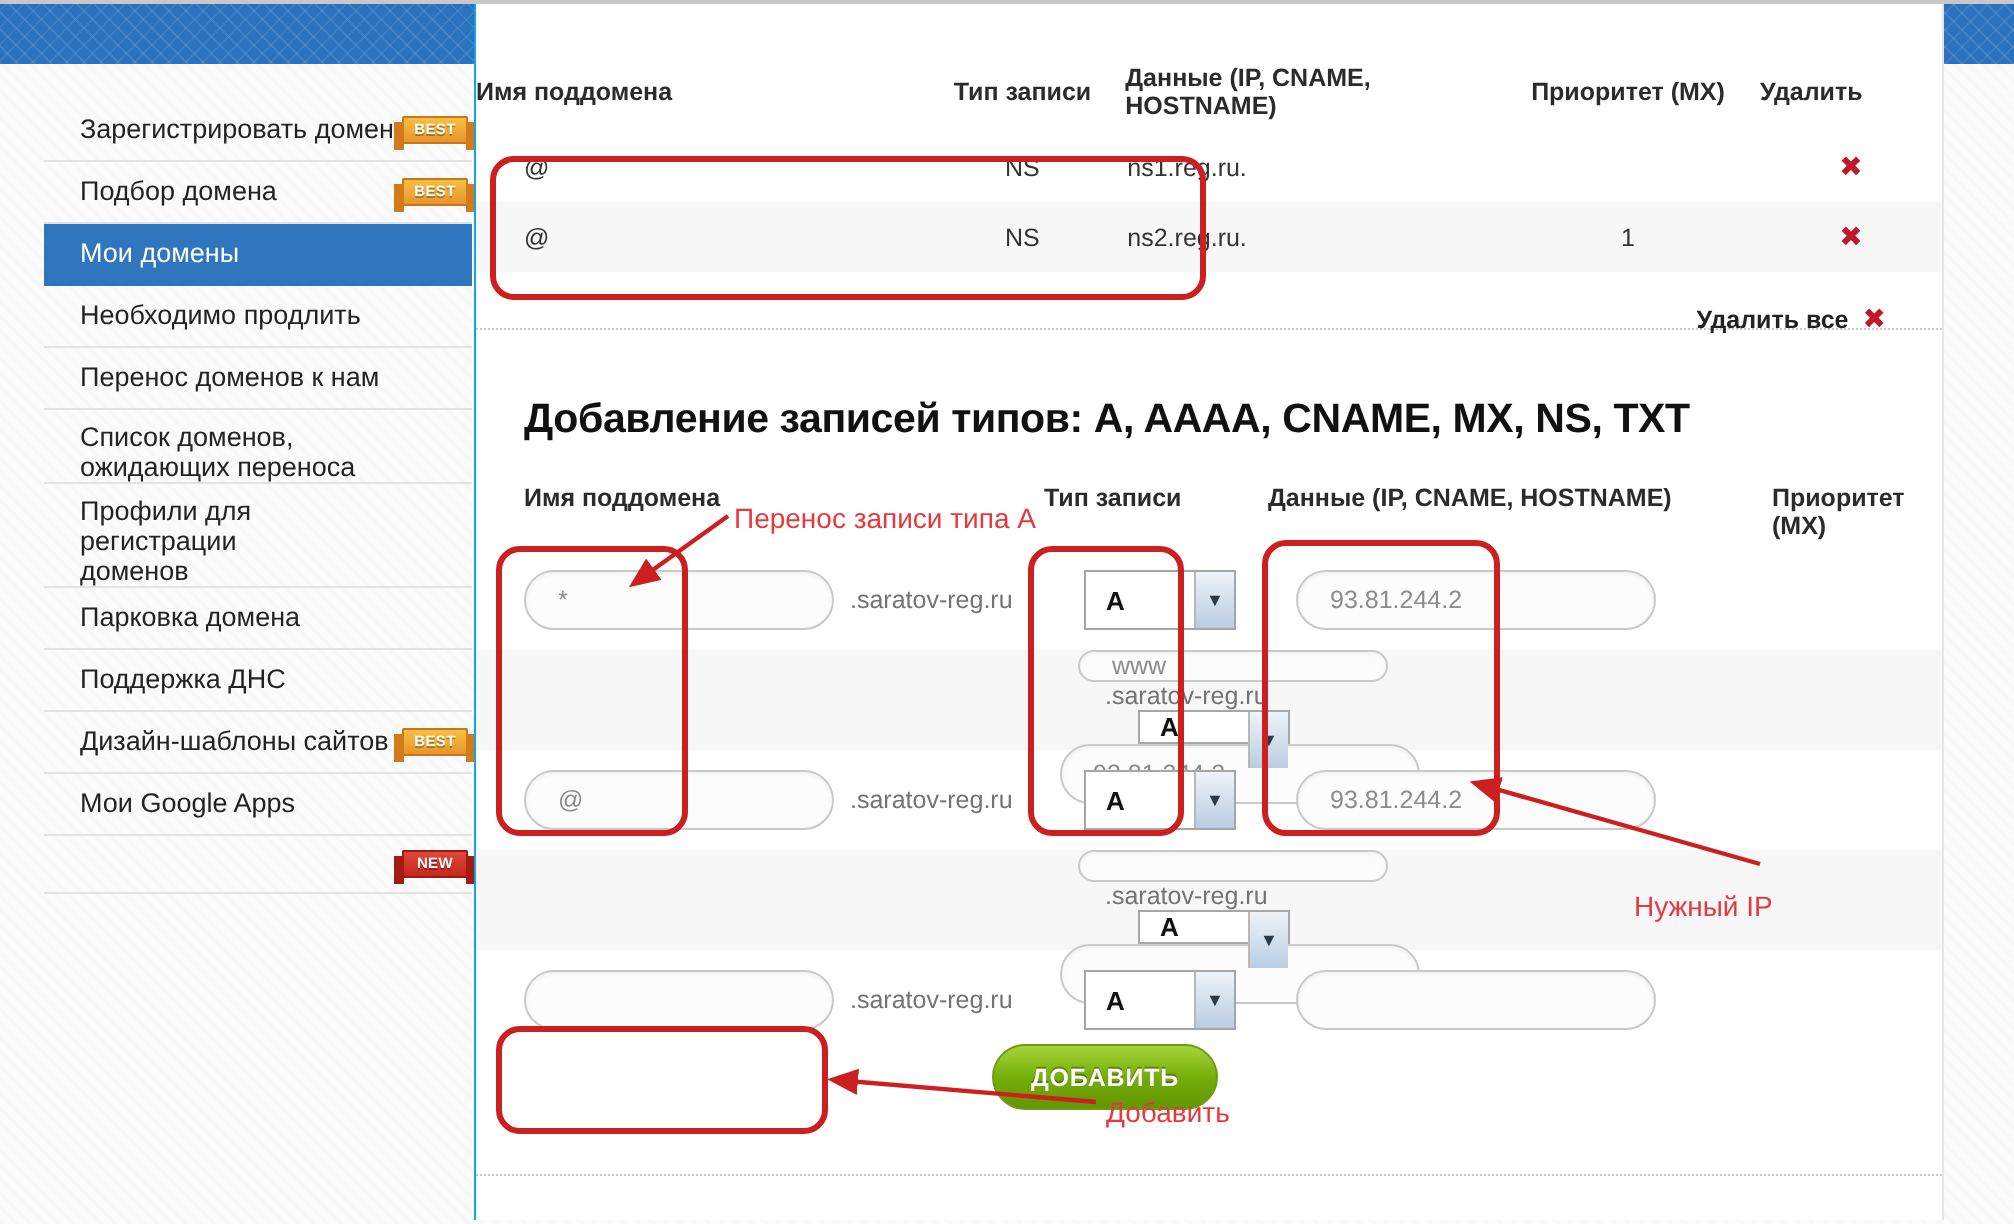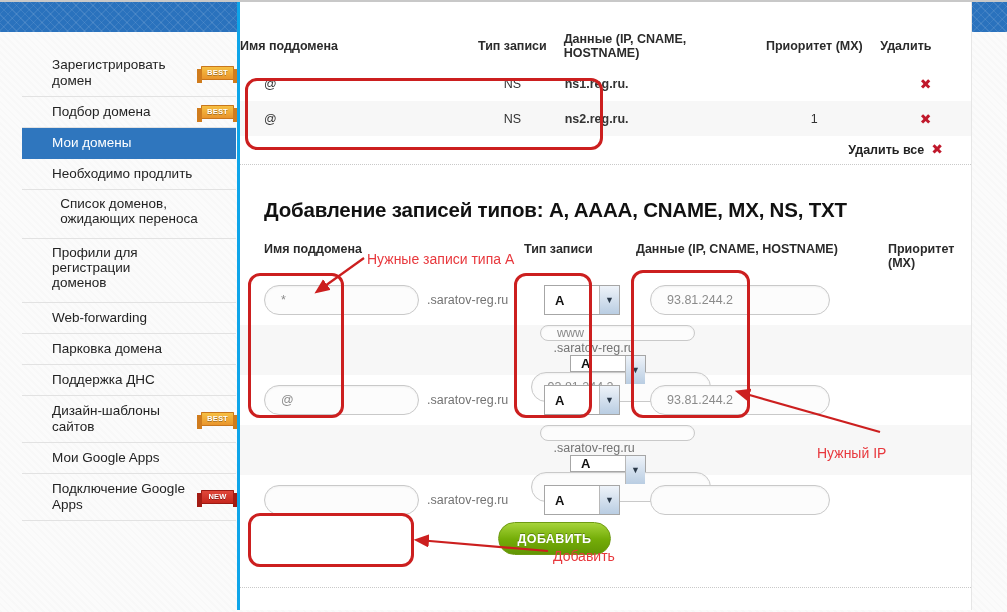--- a/index.html
+++ b/index.html
@@ -69,29 +69,28 @@
     color: #232323;
     line-height: 16px;
     background: transparent;
     min-height: 29px;
     display: flex;
     align-items: center;
   }
   .nav-item.two-line {
     line-height: 15px;
     padding-top: 6px;
-    padding-bottom: 12px;
-    justify-content: center;
+    padding-bottom: 0;
   }
   .nav-item.active {
     background: #2f76be;
     color: #ffffff;
     border-bottom-color: #2f76be;
   }
-  .nav-label { white-space: pre-line; margin-left: 12px; }
+  .nav-label { white-space: pre-line; }
 
   
   .badge {
     position: absolute;
     right: 2px;
     top: 50%;
     transform: translateY(-50%);
     width: 33px;
     height: 14px;
     font-size: 7.5px;
@@ -125,21 +124,21 @@
   .badge.new::before,  .badge.new::after  { background: #a31c14; }
 
   
   .content {
     position: absolute;
     left: 237px;
     top: 2px;
     width: 735px;
     height: 608px;
     background: #ffffff;
-    border-left: 3px solid #0ea5e9;
+    border-left: 1px solid #0ea5e9;
     border-right: 1px solid #e6e6e6;
     box-sizing: border-box;
   }
   .clip-title {
     position: absolute;
     left: 24px;
     top: -14px;
     font-size: 22px;
     font-weight: bold;
     color: #1a1a1a;
@@ -159,21 +158,21 @@
   }
   .rec-row td {
     font-size: 12.5px;
     color: #333;
     height: 33px;
     vertical-align: middle;
   }
   .rec-row.alt td { background: #f7f7f7; }
   .col-sub   { width: 220px; padding-left: 24px; }
   .col-type  { width: 110px; text-align: center !important; }
-  .col-data  { width: 200px; font-weight: bold; }
+  .col-data  { width: 200px; }
   .col-prio  { width: 140px; text-align: center !important; }
   .col-del   { width: 95px;  text-align: center; }
   .x-mark {
     color: #c0182b;
     font-size: 14px;
     font-weight: bold;
     font-family: "DejaVu Sans", sans-serif;
   }
 
   .table-footer {
@@ -184,21 +183,21 @@
   .footer-note {
     position: absolute;
     left: 100px;
     top: 4px;
     font-size: 13px;
     color: #e8383d;
   }
   .delete-all {
     position: absolute;
     right: 28px;
-    top: 5px;
+    top: 16px;
     font-size: 12.5px;
     font-weight: bold;
     color: #222;
   }
   .delete-all .x-mark { margin-left: 7px; }
 
   
   .add-title {
     position: absolute;
     left: 24px;
@@ -352,46 +351,45 @@
     <div class="nav-item">
       <span class="nav-label">Подбор домена</span>
       <span class="badge best">BEST</span>
     </div>
     <div class="nav-item active">
       <span class="nav-label">Мои домены</span>
     </div>
     <div class="nav-item">
       <span class="nav-label">Необходимо продлить</span>
     </div>
+    <div class="nav-item">
+      <span class="nav-label">Перенос доменов к нам</span>
+    </div>
     <div class="nav-item two-line">
       <span class="nav-label">Список доменов,
 ожидающих переноса</span>
     </div>
     <div class="nav-item two-line">
       <span class="nav-label">Профили для регистрации
 доменов</span>
     </div>
     <div class="nav-item">
-      <span class="nav-label">Web-forwarding</span>
-    </div>
-    <div class="nav-item">
       <span class="nav-label">Парковка домена</span>
     </div>
     <div class="nav-item">
       <span class="nav-label">Поддержка ДНС</span>
     </div>
     <div class="nav-item">
       <span class="nav-label">Дизайн-шаблоны сайтов</span>
       <span class="badge best">BEST</span>
     </div>
     <div class="nav-item">
       <span class="nav-label">Мои Google Apps</span>
     </div>
     <div class="nav-item">
-      <span class="nav-label">Подключение Google Apps</span>
       <span class="badge new">NEW</span>
     </div>
   </nav>
 
 <section class="content">
 
   <div class="clip-title">&nbsp;</div>
 
   <table class="rec-table" style="margin-top:30px;">
     <thead>
@@ -489,21 +487,21 @@
   <div class="bottom-rule"></div>
 </section>
 
 <div class="ann">
   <div class="ann-box" style="left:245px; top:78px;  width:352px; height:66px;"></div>
   <div class="ann-box" style="left:248px; top:273px; width:90px;  height:139px;"></div>
   <div class="ann-box" style="left:514px; top:273px; width:72px;  height:139px;"></div>
   <div class="ann-box" style="left:631px; top:270px; width:113px; height:142px;"></div>
   <div class="ann-box" style="left:248px; top:513px; width:160px; height:48px;"></div>
 
-  <div class="ann-text" style="left:367px; top:251px;">Нужные записи типа A</div>
+  <div class="ann-text" style="left:367px; top:251px;">Перенос записи типа A</div>
   <div class="ann-text" style="left:817px; top:445px;">Нужный IP</div>
   <div class="ann-text" style="left:553px; top:548px;">Добавить</div>
 
   <svg class="ann-svg">
     <defs>
       <marker id="arrowhead" markerWidth="7" markerHeight="7" refX="5" refY="3" orient="auto">
         <polygon points="0 0, 7 3, 0 6" fill="#cc1f1f"></polygon>
       </marker>
     </defs>
     <line x1="364" y1="258" x2="318" y2="291" stroke="#cc1f1f" stroke-width="2.2" marker-end="url(#arrowhead)"></line>

